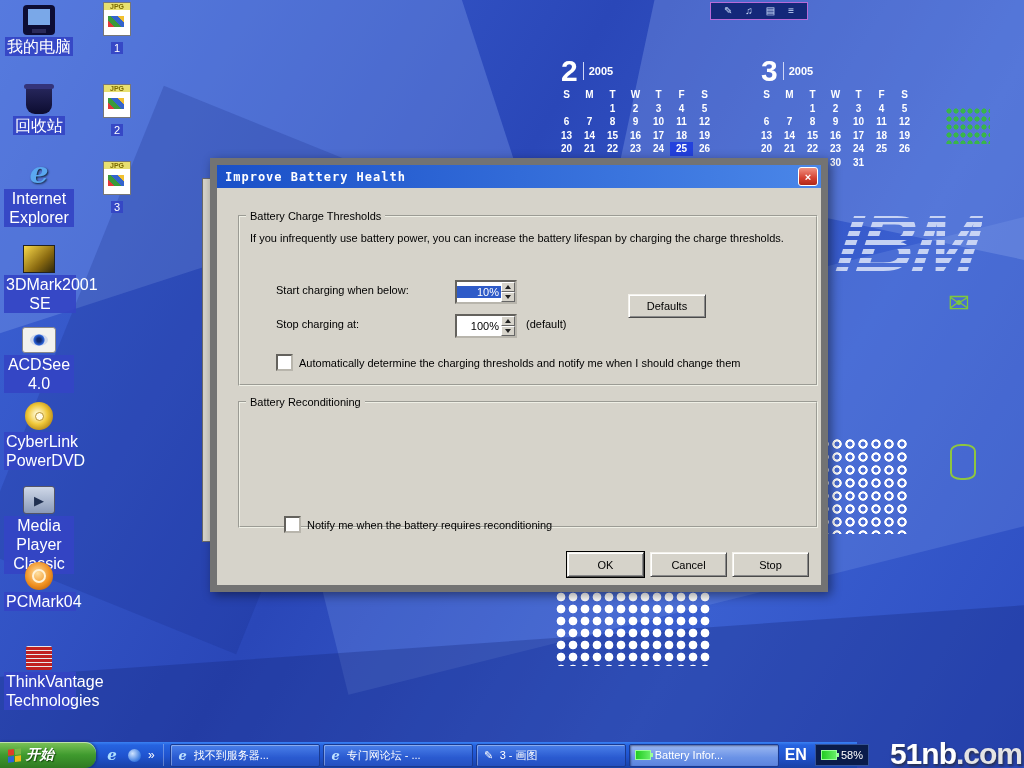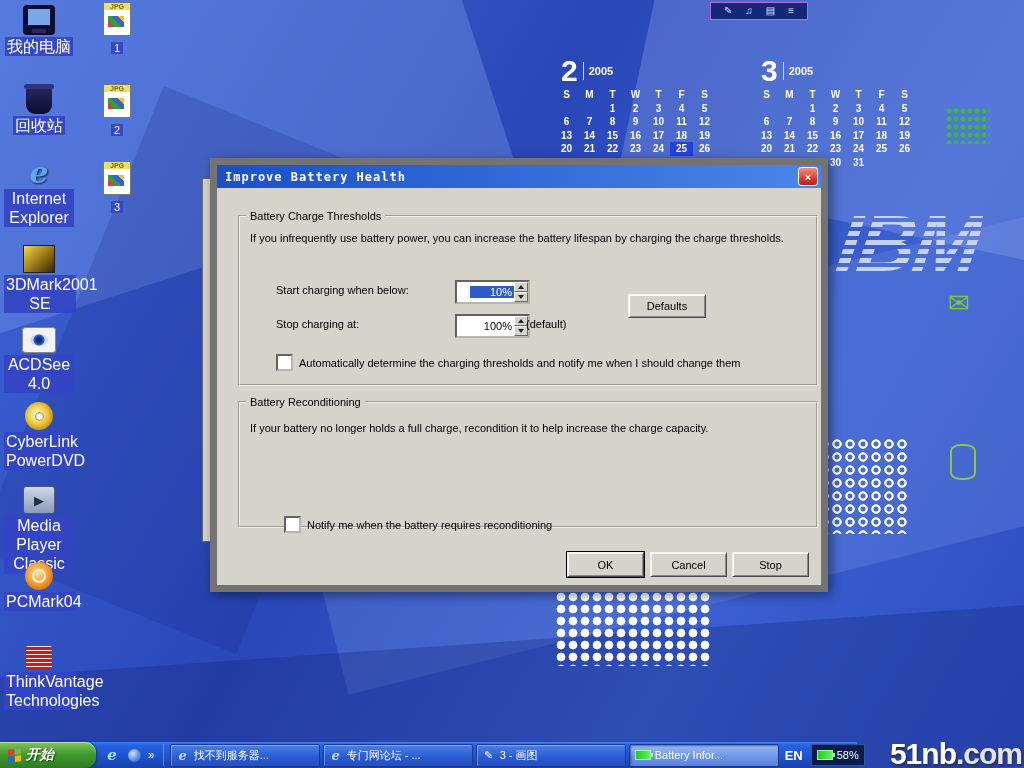--- a/index.html
+++ b/index.html
@@ -84,21 +84,21 @@
   .closebtn{width:18px;height:17px;background:linear-gradient(#f09080,#d44030 60%,#b02818);
     border:1px solid #fff;border-radius:3px;color:#fff;font:bold 11px "Liberation Sans",sans-serif;
     display:flex;align-items:center;justify-content:center;cursor:pointer;}
   fieldset.grp{position:absolute;border:2px groove #efefe5;border-radius:1px;margin:9px;padding:0;}
   fieldset.grp legend{font-size:11px;padding:0 4px;margin-left:6px;}
   .grp1{left:12px;top:36px;width:576px;height:172px;}
   .grp2{left:12px;top:222px;width:576px;height:128px;}
   .desc{position:absolute;left:10px;right:8px;}
   .rowlbl{position:absolute;}
   .spinbox{position:absolute;width:58px;height:20px;background:#fff;border:2px inset #b8b5ac;
-    display:flex;align-items:center;padding-left:13px;}
+    display:flex;align-items:center;}
   .spinbox .val{flex:1;text-align:right;padding-right:2px;}
   .val.selected{background:#2e5bc8;color:#fff;}
   .spinbtns{width:14px;height:100%;display:flex;flex-direction:column;}
   .spinbtn{flex:1;background:#d6d3ca;border:1px solid;border-color:#fff #666 #666 #fff;
     display:flex;align-items:center;justify-content:center;cursor:pointer;}
   .tri-up{width:0;height:0;border-left:3px solid transparent;border-right:3px solid transparent;border-bottom:4px solid #222;}
   .tri-down{width:0;height:0;border-left:3px solid transparent;border-right:3px solid transparent;border-top:4px solid #222;}
   .btn{background:#d6d3ca;border:1px solid;border-color:#f4f2ec #4a4a4a #4a4a4a #f4f2ec;
     box-shadow:inset 1px 1px 0 #fff,inset -1px -1px 0 #8a8a8a;
     display:flex;align-items:center;justify-content:center;font-size:11px;cursor:pointer;}
@@ -130,21 +130,21 @@
     background:linear-gradient(#4a80ea,#2a5ad0 60%,#2450c0);border:1px solid #1a3a90;
     box-shadow:inset 1px 1px 0 rgba(255,255,255,.35);color:#fff;font-size:11px;cursor:pointer;overflow:hidden;}
   .task.active{background:linear-gradient(#9db9f2,#6a92e6 60%,#5c84de);box-shadow:inset 1px 1px 2px rgba(0,0,30,.45);}
   .ticon{flex:none;width:14px;text-align:center;}
   .ticon.ie-page-icon{color:#bfe2ff;font:italic bold 13px "DejaVu Serif",serif;}
   .ticon.paint-icon{color:#fff;font-size:11px;}
   .tlabel{white-space:nowrap;overflow:hidden;}
   .batt{width:14px;height:8px;border:1px solid #9f9;background:linear-gradient(90deg,#2c2,#6e6);position:relative;flex:none;}
   .batt::after{content:"";position:absolute;right:-3px;top:2px;width:2px;height:4px;background:#9f9;}
   .tray{display:flex;align-items:center;gap:8px;padding:0 6px;height:100%;}
-  .tray .lang{color:#fff;font-size:13px;font-weight:bold;}
+  .tray .lang{color:#fff;font-size:16px;font-weight:bold;}
   .battbox{display:flex;align-items:center;gap:4px;background:#0a1c4a;border:1px solid #34539a;
     height:20px;padding:0 5px;color:#fff;font-size:11px;}
   .watermark{right:2px;bottom:-3px;z-index:7;font:bold 30px "Liberation Sans",sans-serif;
     color:#fff;text-shadow:1px 2px 3px rgba(40,40,40,.8);letter-spacing:-1px;}
   .watermark .suf{color:#e4e4e4;}
 </style>
 </head>
 <body>
 
 <div id="wallpaper">
@@ -325,21 +325,20 @@
     <div class="btn" style="position:absolute;left:388px;top:72px;width:76px;height:22px;">Defaults</div>
 
     <div class="cbrow" style="left:36px;top:132px;right:10px;">
       <span class="cbx"></span>
       <span>Automatically determine the charging thresholds and notify me when I should change them</span>
     </div>
   </fieldset>
 
   <fieldset class="grp grp2">
     <legend>Battery Reconditioning</legend>
-    <div class="desc" style="top:14px;">If your battery no longer holds a full charge, recondition it to help increase the charge capacity.</div>
     <div class="cbrow" style="left:44px;top:108px;right:10px;">
       <span class="cbx"></span>
       <span>Notify me when the battery requires reconditioning</span>
     </div>
   </fieldset>
 
   <div class="btn default" style="position:absolute;left:350px;top:387px;width:75px;height:23px;">OK</div>
   <div class="btn" style="position:absolute;left:433px;top:387px;width:75px;height:23px;">Cancel</div>
   <div class="btn" style="position:absolute;left:515px;top:387px;width:75px;height:23px;">Stop</div>
 </div>

